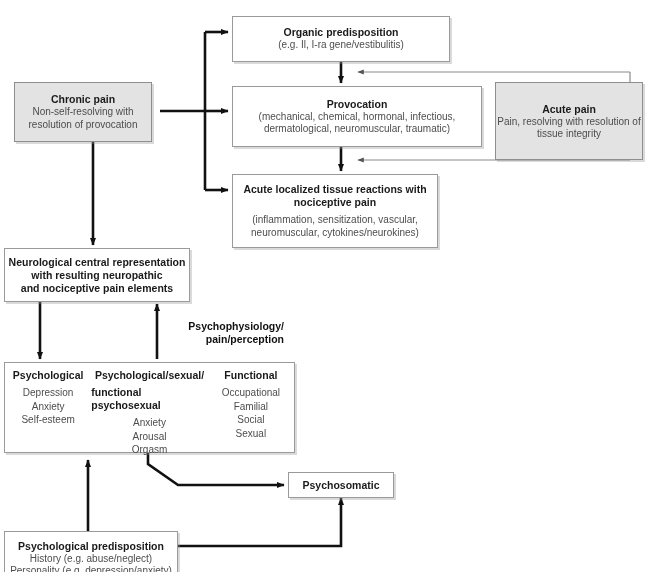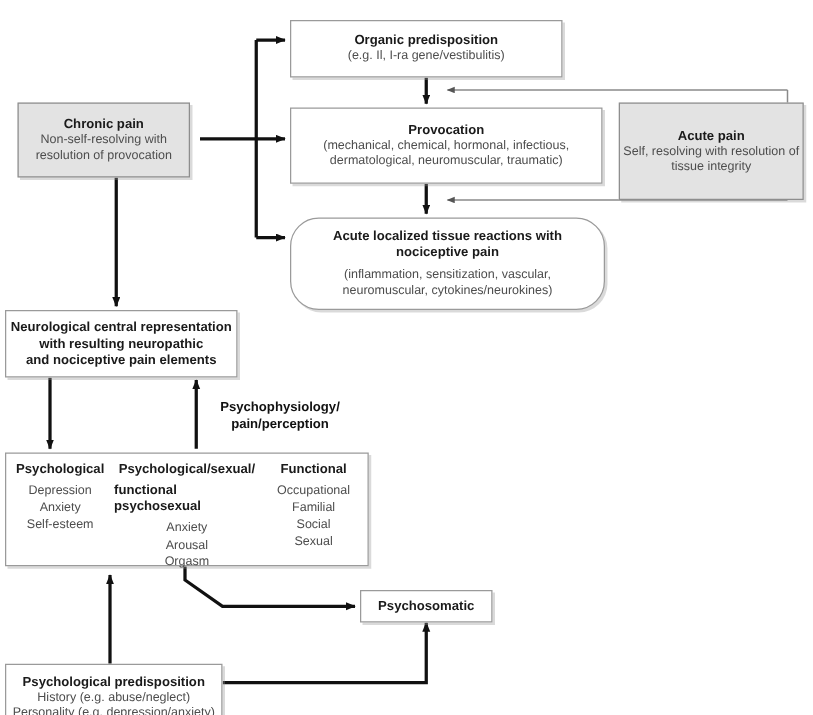--- a/index.html
+++ b/index.html
@@ -20,21 +20,21 @@
   
   #psychoBox{position:absolute;box-sizing:border-box;border:1px solid #9a9a9a;
              background:#fff;box-shadow:2px 2px 0 rgba(150,150,150,0.35);
              display:flex;}
   #psychoBox .col{flex:1;display:flex;flex-direction:column;align-items:center;
                   padding-top:6px;}
   #psychoBox .col .title{margin-bottom:4px;}
   #psychoBox .col .item{color:#4d4d4d;font-size:10px;line-height:13.5px;}
 
   .edgelabel{position:absolute;font-weight:bold;font-size:10.5px;color:#111;
-             line-height:13px;text-align:center;}
+             line-height:13px;text-align:right;}
 </style>
 </head>
 <body>
 
 <div id="canvas">
 
   <svg class="edges" viewBox="0 0 650 572">
     <defs>
       <marker id="ah" markerWidth="9" markerHeight="9" refX="7.4" refY="3.2" orient="auto" markerUnits="userSpaceOnUse">
         <path d="M0,0 L8,3.2 L0,6.4 z" fill="#111111"></path>
@@ -87,25 +87,25 @@
   </div>
 
   <div class="node" id="provocation" style="left:232px;top:74px;width:250px;height:61px;">
     <div class="title">Provocation</div>
     <div class="sub">(mechanical, chemical, hormonal, infectious,</div>
     <div class="sub">dermatological, neuromuscular, traumatic)</div>
   </div>
 
   <div class="node shaded" id="acutepain" style="left:495px;top:70px;width:148px;height:78px;">
     <div class="title">Acute pain</div>
-    <div class="sub tight">Self, resolving with resolution of</div>
+    <div class="sub tight">Pain, resolving with resolution of</div>
     <div class="sub tight">tissue integrity</div>
   </div>
 
-  <div class="node" id="acutelocal" style="left:232px;top:162px;width:252px;height:74px;border-radius:23px;">
+  <div class="node" id="acutelocal" style="left:232px;top:162px;width:206px;height:74px;">
     <div class="title">Acute localized tissue reactions with</div>
     <div class="title">nociceptive pain</div>
     <div class="sub" style="margin-top:5px;">(inflammation, sensitization, vascular,</div>
     <div class="sub">neuromuscular, cytokines/neurokines)</div>
   </div>
 
   <div class="node" id="neuro" style="left:4px;top:236px;width:186px;height:54px;">
     <div class="title">Neurological central representation</div>
     <div class="title">with resulting neuropathic</div>
     <div class="title">and nociceptive pain elements</div>

